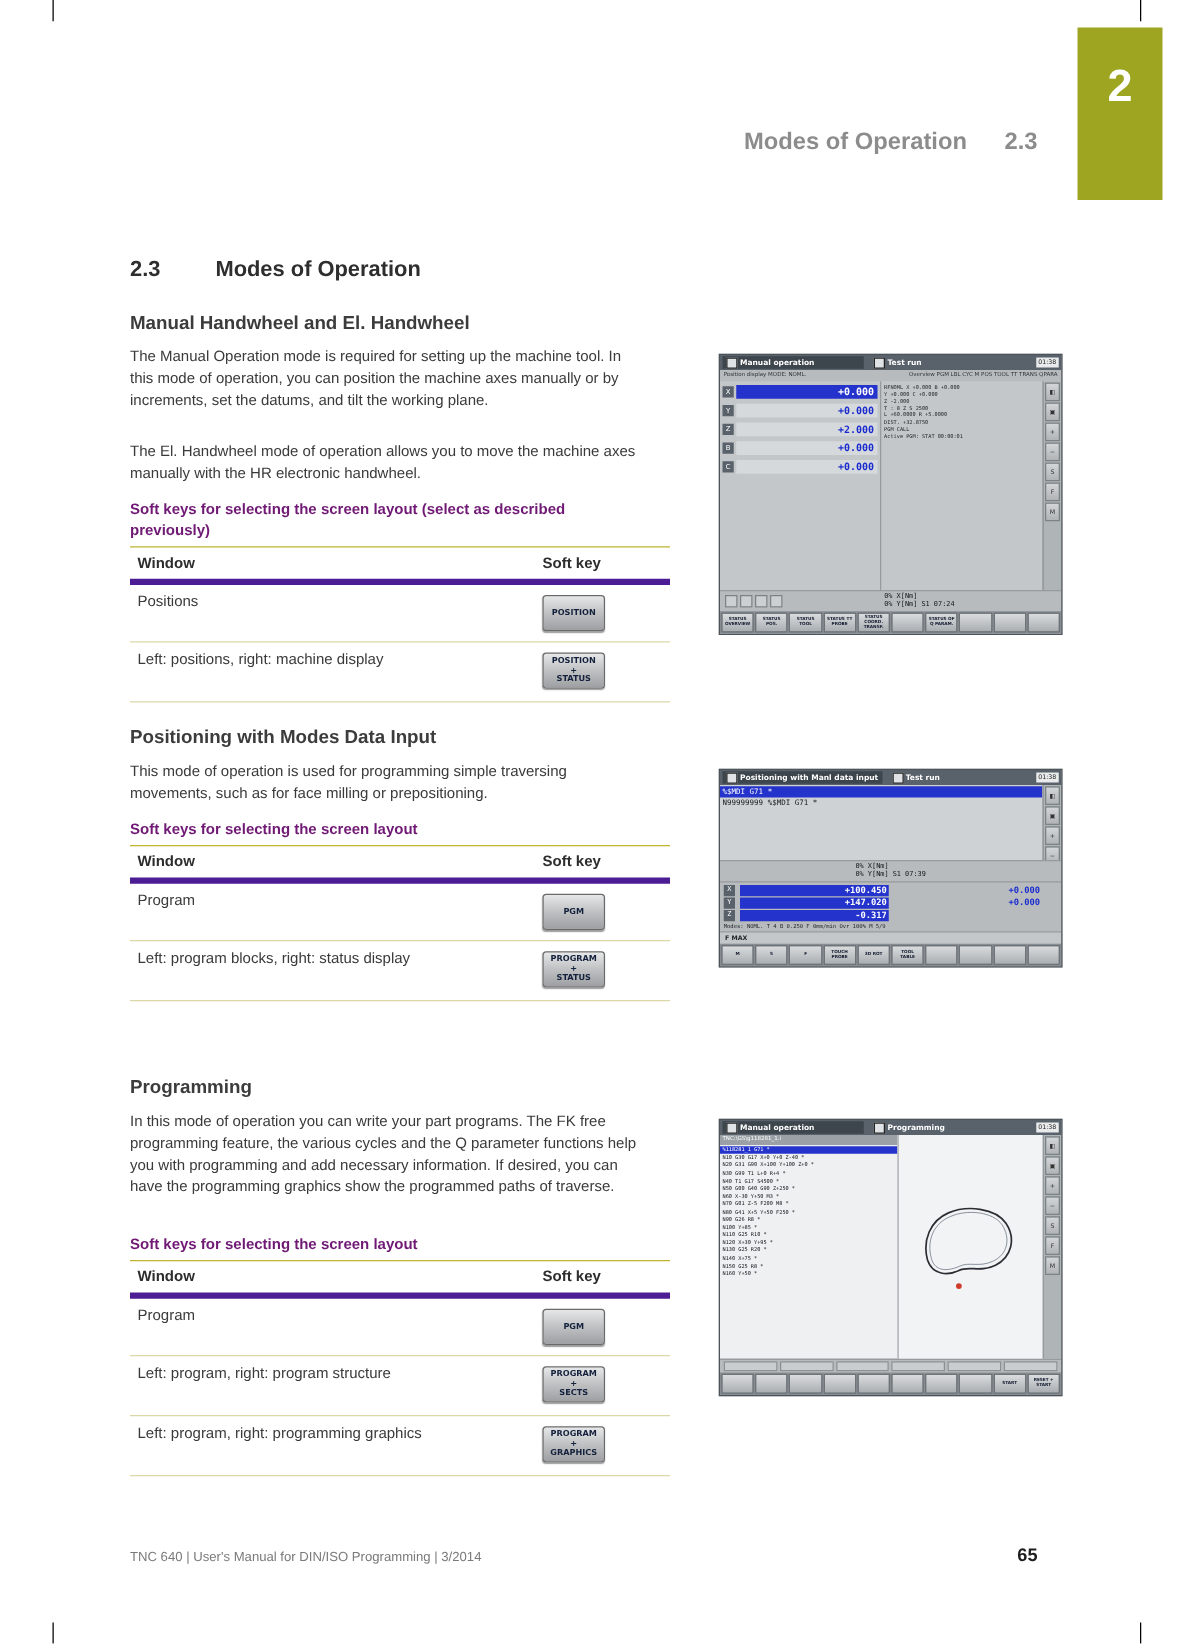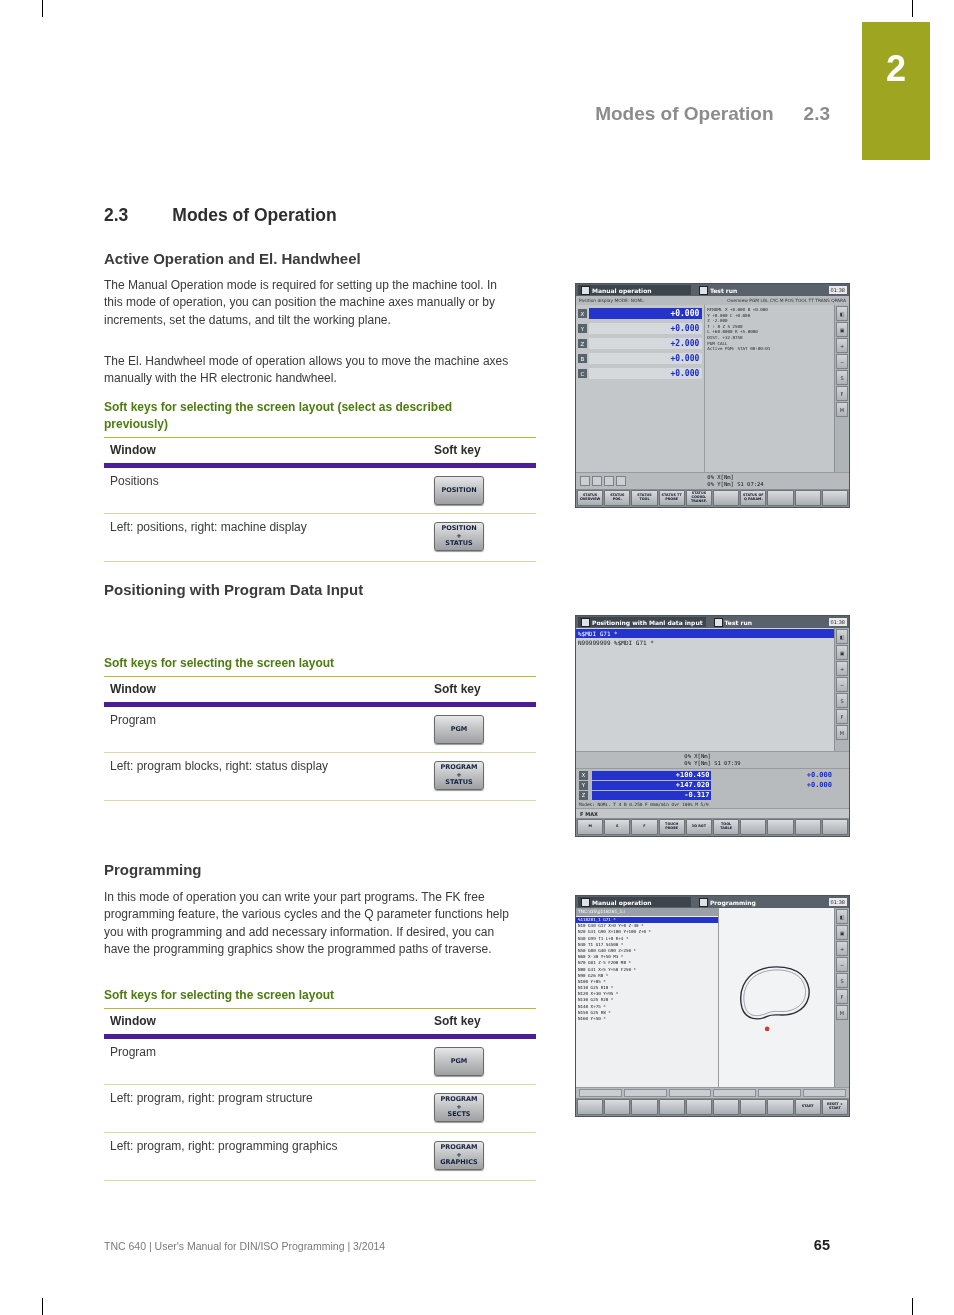--- a/index.html
+++ b/index.html
@@ -16,21 +16,21 @@
                  background:#9da521; color:#fff; font-size:36px; font-weight:bold;
                  text-align:center; padding-top:26px; box-sizing:border-box; }
 
   .running-header { position:absolute; top:103px; right:124px; display:flex; gap:30px;
                     font-size:19px; font-weight:bold; color:#8c8c8c; }
 
   .section-heading { position:absolute; left:104px; top:205px; display:flex; gap:44px;
                      font-size:17.5px; font-weight:bold; color:#2e2e2e; }
   .subheading { position:absolute; left:104px; font-size:15px; font-weight:bold; color:#3c3c3c; }
   .body-text  { position:absolute; left:104px; width:414px; font-size:12px; line-height:17.4px; color:#3a3a3a; }
-  .bold-label { font-weight:bold; color:#4d7c0f; }
+  .bold-label { font-weight:bold; color:#701a75; }
 
   
   .sk-table { position:absolute; left:104px; width:432px; font-size:12px; color:#3a3a3a; }
   .t-head { position:relative; border-top:1px solid #bfb52e; border-bottom:5px solid #4c1d95;
             padding:5px 0 6px 6px; font-weight:bold; color:#2d2d2d; }
   .th-key { position:absolute; left:330px; top:5px; }
   .t-row  { position:relative; border-bottom:1px solid #ddd7a8; padding:6px 0 6px 6px; box-sizing:border-box; }
   .win-text { display:inline-block; width:300px; vertical-align:top; }
   .t-row .skbtn { position:absolute; left:330px; top:8px; }
   .skbtn { width:50px; min-height:29px; box-sizing:border-box;
@@ -135,21 +135,21 @@
   <div class="running-header">
     <span>Modes of Operation</span>
     <span>2.3</span>
   </div>
 
   <div class="section-heading">
     <span>2.3</span>
     <span>Modes of Operation</span>
   </div>
 
-  <div class="subheading" style="top:250px">Active Operation and El. Handwheel</div>
+  <div class="subheading" style="top:250px">Manual Handwheel and El. Handwheel</div>
   <div class="body-text" style="top:277px">The Manual Operation mode is required for setting up the machine tool. In this mode of operation, you can position the machine axes manually or by increments, set the datums, and tilt the working plane.</div>
   <div class="body-text" style="top:353px">The El. Handwheel mode of operation allows you to move the machine axes manually with the HR electronic handwheel.</div>
   <div class="body-text bold-label" style="top:399px">Soft keys for selecting the screen layout (select as described previously)</div>
 
   <div class="sk-table" style="top:437px">
     <div class="t-head">
       <span>Window</span>
       <span class="th-key">Soft key</span>
     </div>
     <div class="t-row" style="min-height:46px">
@@ -163,21 +163,22 @@
     <div class="t-row" style="min-height:48px">
       <span class="win-text">Left: positions, right: machine display</span>
       <span class="skbtn">
         <span>POSITION</span>
         <span>+</span>
         <span>STATUS</span>
       </span>
     </div>
   </div>
 
-  <div class="subheading" style="top:581px">Positioning with Program Data Input</div>
+  <div class="subheading" style="top:581px">Positioning with Modes Data Input</div>
+  <div class="body-text" style="top:609px">This mode of operation is used for programming simple traversing movements, such as for face milling or prepositioning.</div>
   <div class="body-text bold-label" style="top:655px">Soft keys for selecting the screen layout</div>
 
   <div class="sk-table" style="top:676px">
     <div class="t-head">
       <span>Window</span>
       <span class="th-key">Soft key</span>
     </div>
     <div class="t-row" style="min-height:46px">
       <span class="win-text">Program</span>
       <span class="skbtn">
@@ -343,21 +344,21 @@
 
         <div class="skk"></div>
 
         <div class="skk"></div>
 
         <div class="skk"></div>
 
     </div>
   </div>
 
-  <div class="tnc" style="left:575px; top:615px; height:222px">
+  <div class="tnc" style="left:575px; top:615px; height:159px">
     <div class="tbar">
       <span class="tseg">
         <span class="micon"></span>
         <span class="tmode">Positioning with Manl data input</span>
       </span>
       <span class="tseg2">
         <span class="micon"></span>
         <span class="tmode">Test run</span>
       </span>
       <span class="tclock">01:38</span>

